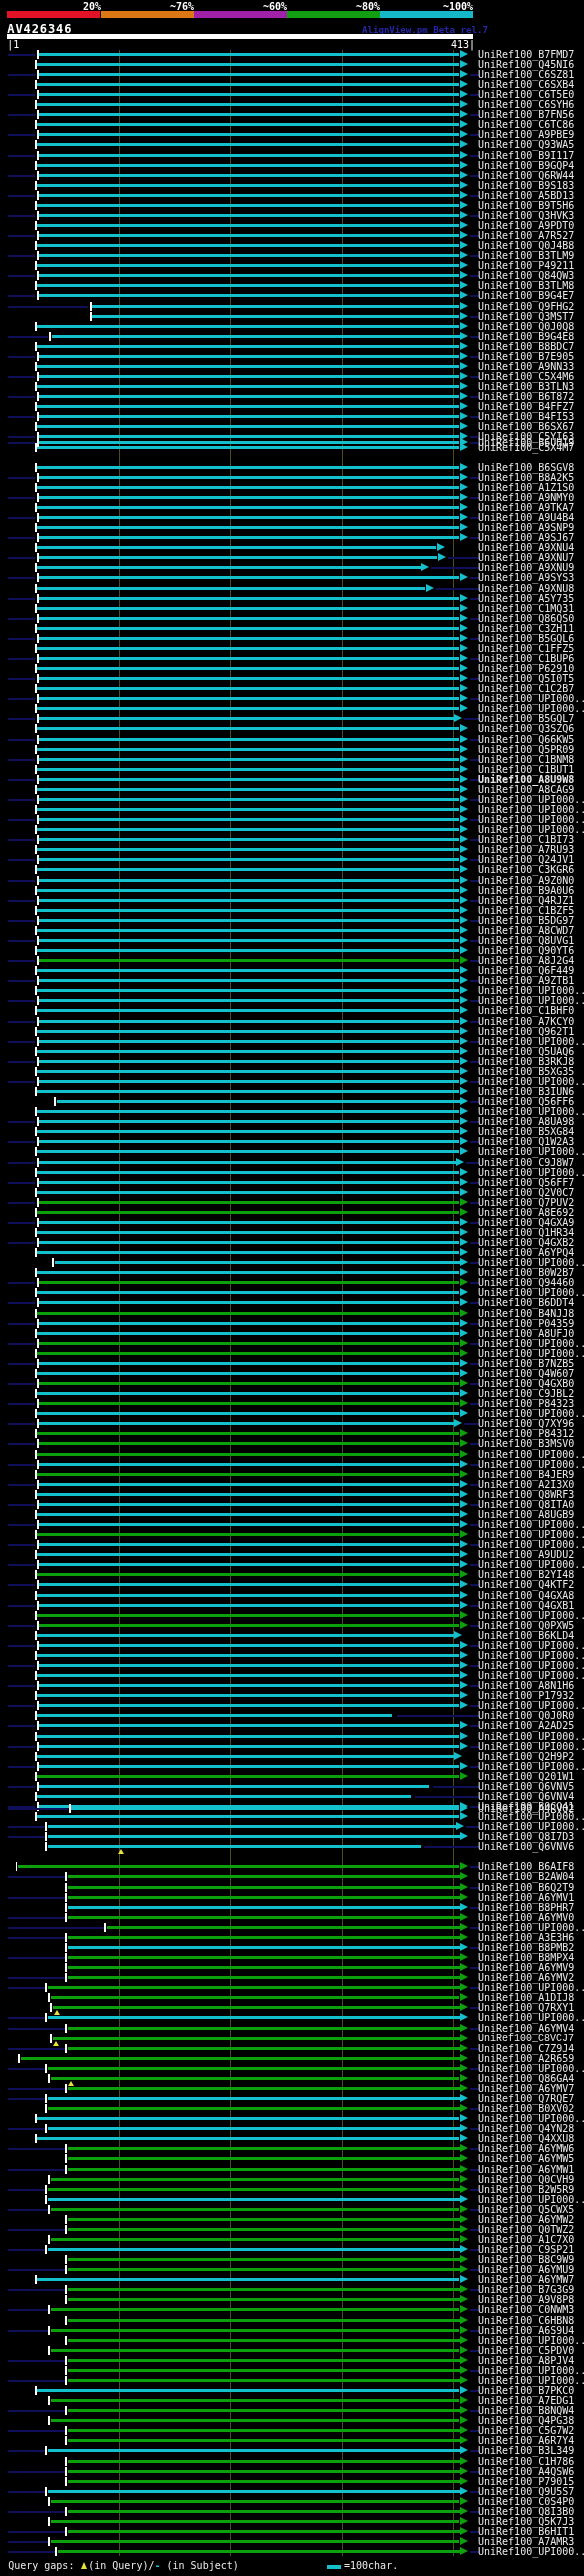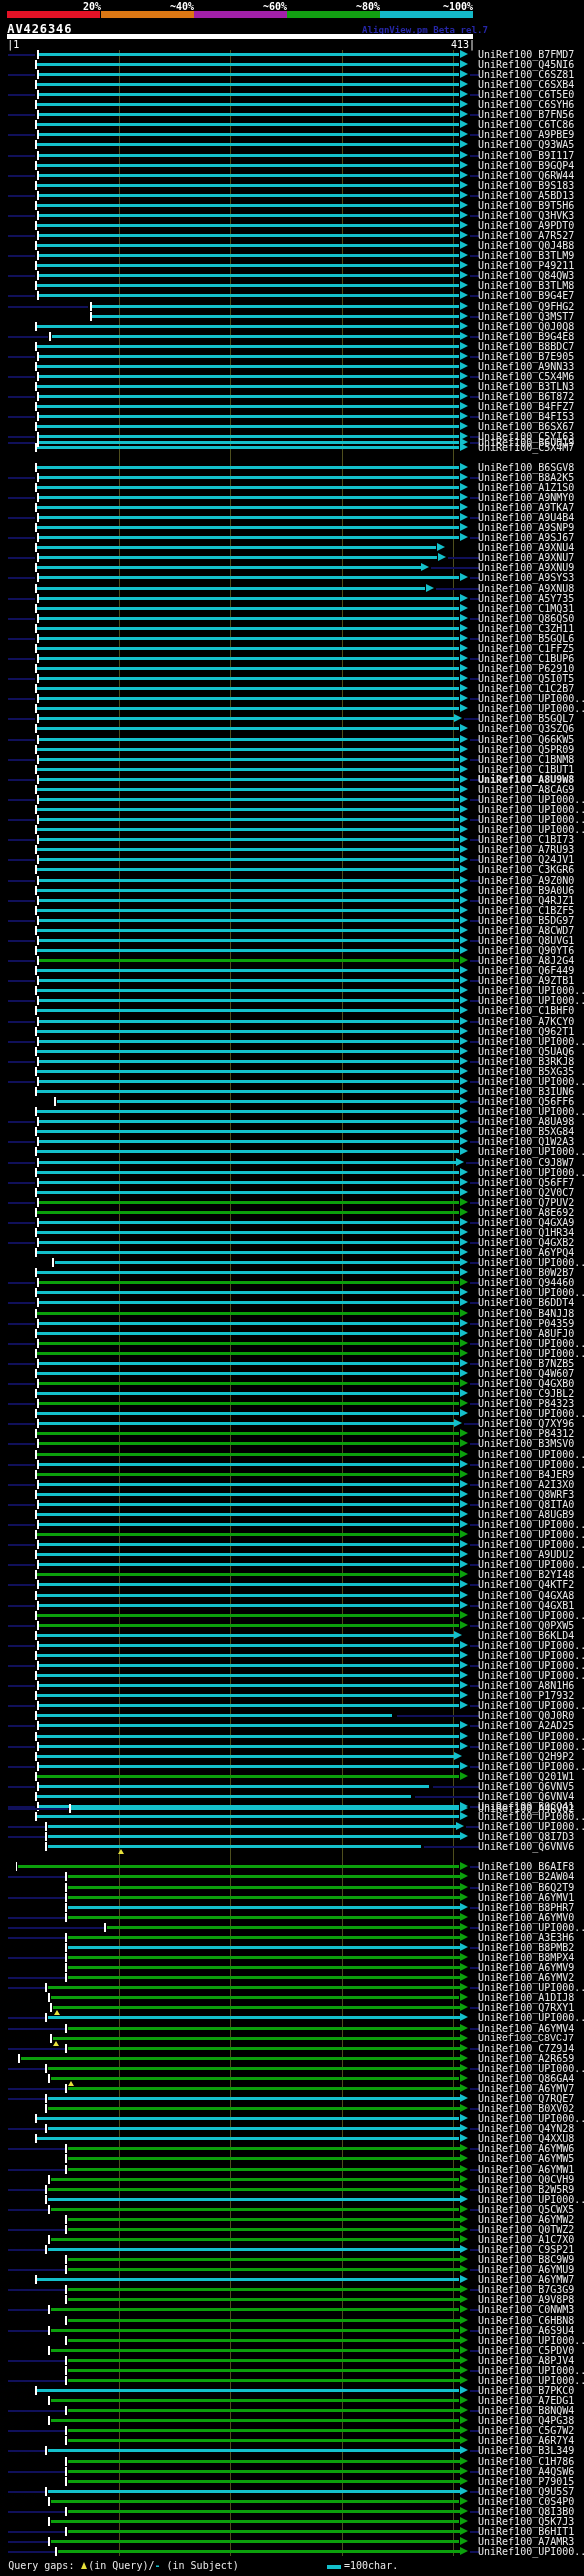--- a/index.html
+++ b/index.html
@@ -28,21 +28,21 @@
   #legend-scale{position:absolute;left:344px;top:2560px;color:#e9e9e9;font-size:10px;}
 </style>
 </head>
 <body>
 
 <div id="screen">
 
   <div id="scale-area">
     <div id="scale-labels">
         <div class="scale-label" style="left: 101px;">20%</div>
-        <div class="scale-label" style="left: 194px;">~40%</div>
+        <div class="scale-label" style="left: 194px;">~76%</div>
         <div class="scale-label" style="left: 287px;">~60%</div>
         <div class="scale-label" style="left: 380px;">~80%</div>
         <div class="scale-label" style="left: 473px;">~100%</div>
       </div>
     <div id="scale-segments">
         <div class="scale-seg" style="left: 7.3px; width: 93px; background: rgb(227, 18, 38);"></div>
         <div class="scale-seg" style="left: 101px; width: 93px; background: rgb(219, 119, 20);"></div>
         <div class="scale-seg" style="left: 194px; width: 93px; background: rgb(161, 32, 168);"></div>
         <div class="scale-seg" style="left: 287px; width: 93px; background: rgb(18, 160, 18);"></div>
         <div class="scale-seg" style="left: 380px; width: 93px; background: rgb(20, 184, 200);"></div>

